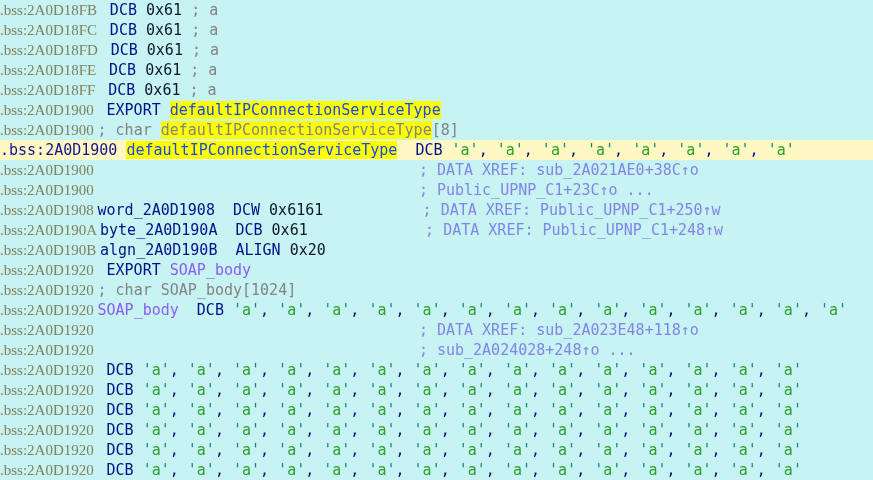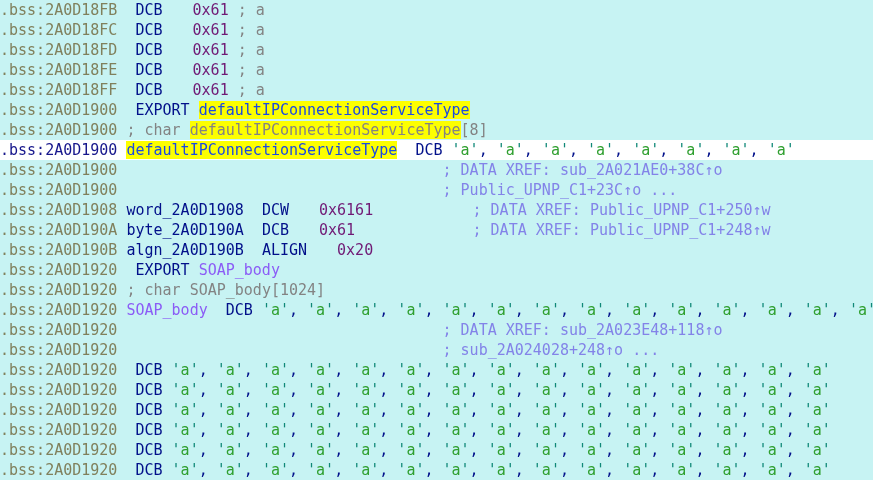--- a/index.html
+++ b/index.html
@@ -4,26 +4,26 @@
 <style>
   html,body{margin:0;padding:0}
   body{
     width:873px;height:480px;overflow:hidden;
     background:#c7f3f3;
     font-family:"DejaVu Sans Mono","Liberation Mono",monospace;
     font-size:15px;line-height:20px;
   }
   #listing{width:873px;height:480px;white-space:pre;}
   .line{height:20px;white-space:pre;}
-  .line.sel{background:#ffffff;}
-  .p  {color:#80805c;}           
+  .line.sel{background:#fef9c3;}
+  .p  {color:#80805c;font-family:Liberation Serif, serif;}           
   .ps {color:#16168c;}           
   .k  {color:#02108a;margin-left:9px;}           
   .d  {color:#02108a;}           
-  .n  {color:#701a75;margin-left:21px;}           
+  .n  {color:#0f172a;}           
   .c  {color:#838383;}           
   .x  {color:#8383e8;text-align:center;}           
   .pub{color:#8b5cf6;}           
   .q  {color:#108878;}           
   .a  {color:#2f9f2f;}           
   .pt {color:#02108a;}           
   .sp {color:#000000;}           
   .hl {background:#fdff00;color:#1a49e2;}  
   .hlc{background:#fdff00;color:#838383;}  
 </style>

